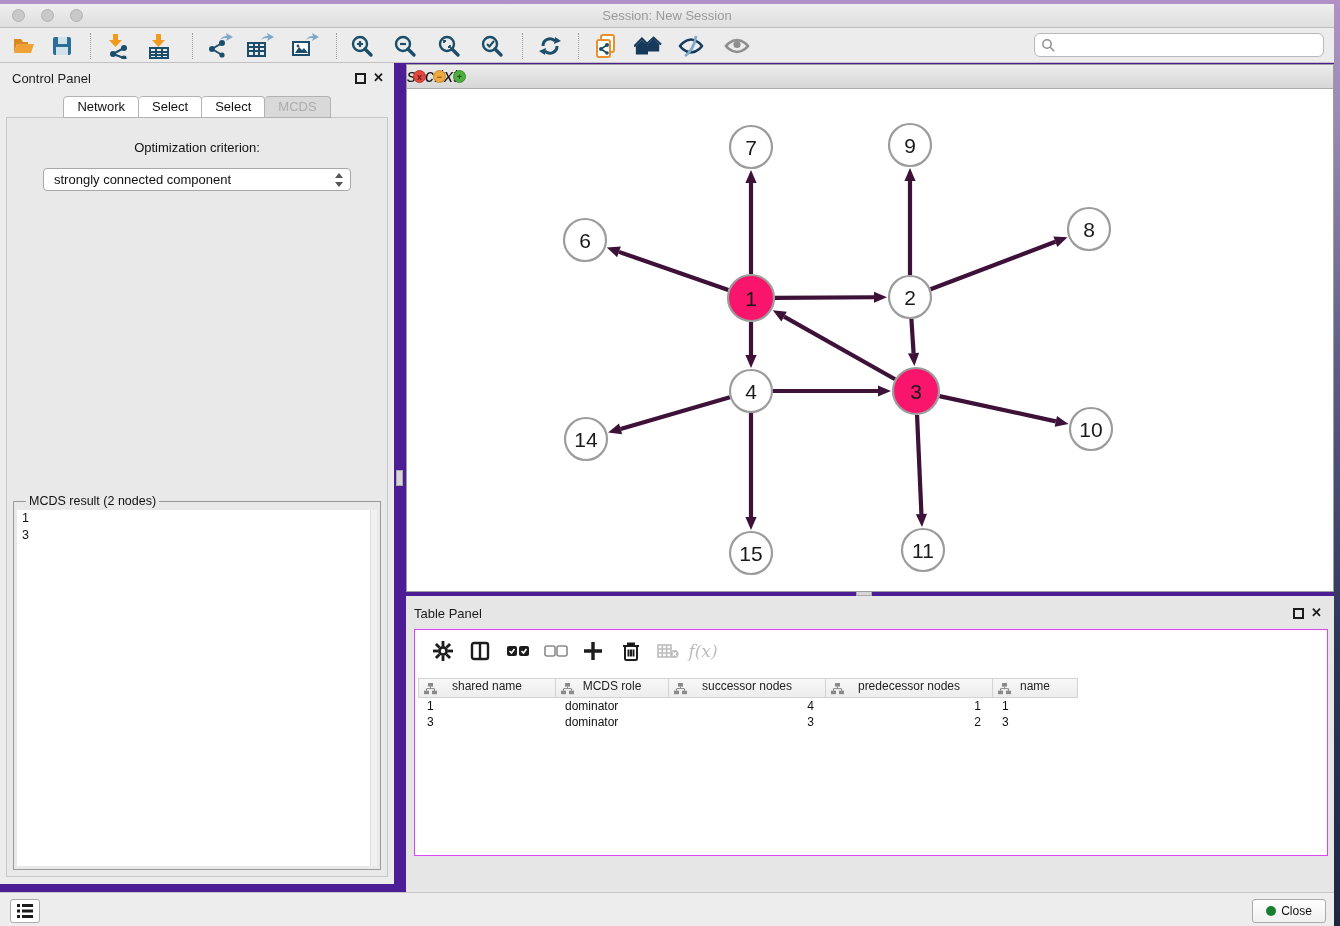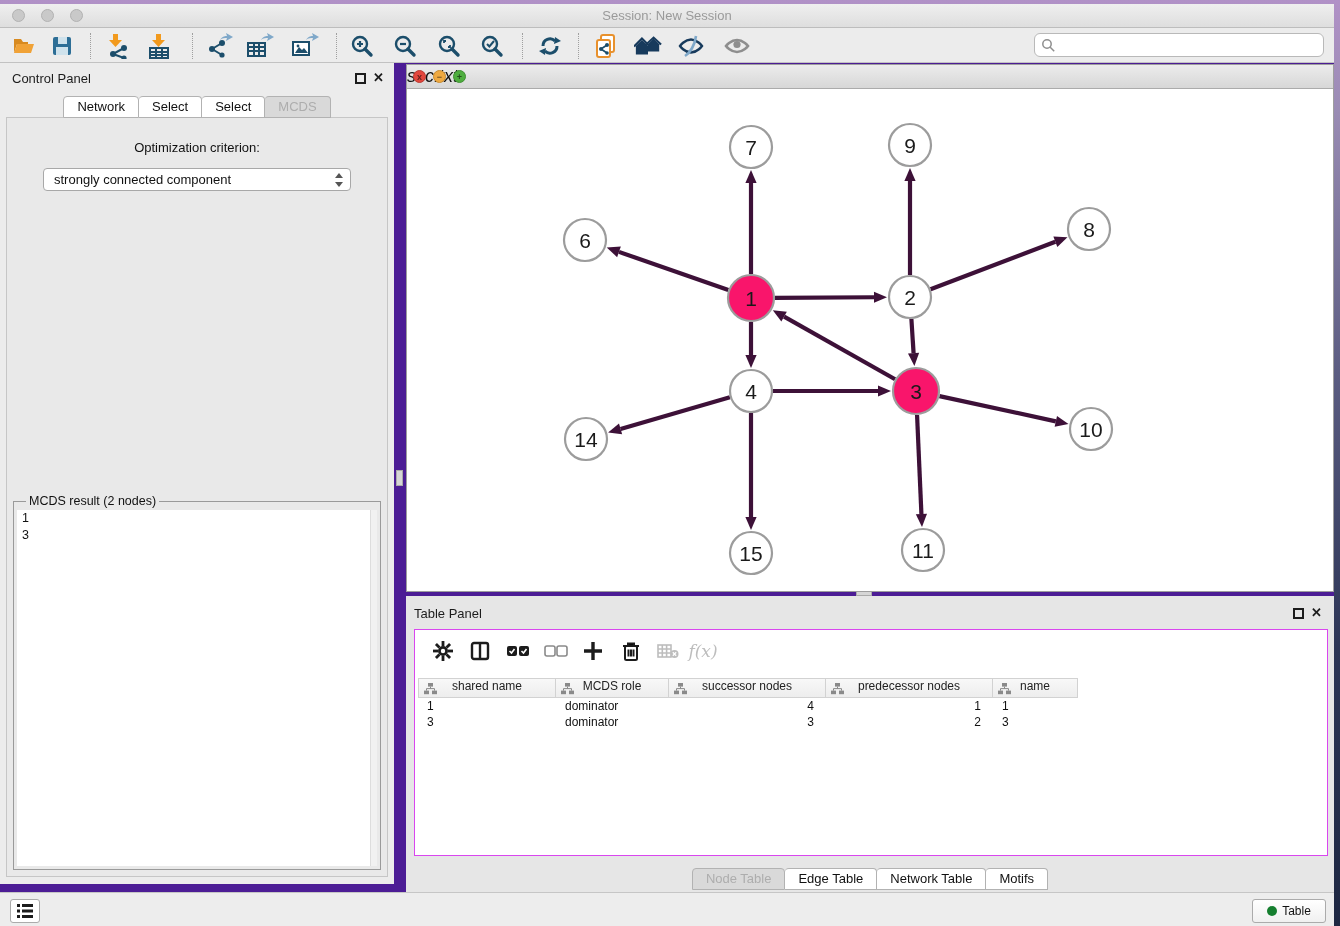--- a/index.html
+++ b/index.html
@@ -497,40 +497,34 @@
           </div>
           <div class="trow">
             <div class="tcell l" style="width: 138px;">3</div>
             <div class="tcell l" style="width: 113px;">dominator</div>
             <div class="tcell r" style="width: 157px;">3</div>
             <div class="tcell r" style="width: 167px;">2</div>
             <div class="tcell l" style="width: 85px;">3</div>
           </div>
         </div>
     </div>
-    <div id="tp-tabs" class="tabstrip">
-        <div class="tab selected">Node Table</div>
-        <div class="tab">Edge Table</div>
-        <div class="tab">Network Table</div>
-        <div class="tab">Motifs</div>
-      </div>
   </div>
 
   <div id="status-bar">
     <div id="list-btn">
       <svg width="18" height="16" viewBox="0 0 18 16">
         <g fill="#1c1c1c">
           <rect x="1" y="1" width="3" height="3"></rect>
             <rect x="6" y="1" width="11" height="3"></rect>
           <rect x="1" y="6.5" width="3" height="3"></rect>
             <rect x="6" y="6.5" width="11" height="3"></rect>
           <rect x="1" y="12" width="3" height="3"></rect>
             <rect x="6" y="12" width="11" height="3"></rect>
           </g>
         </svg>
     </div>
     <div id="memory-btn">
       <span class="dot"></span>
-      <span class="lbl">Table</span>
+      <span class="lbl">Close</span>
     </div>
   </div>
 
 </div>
 
 </body></html>

